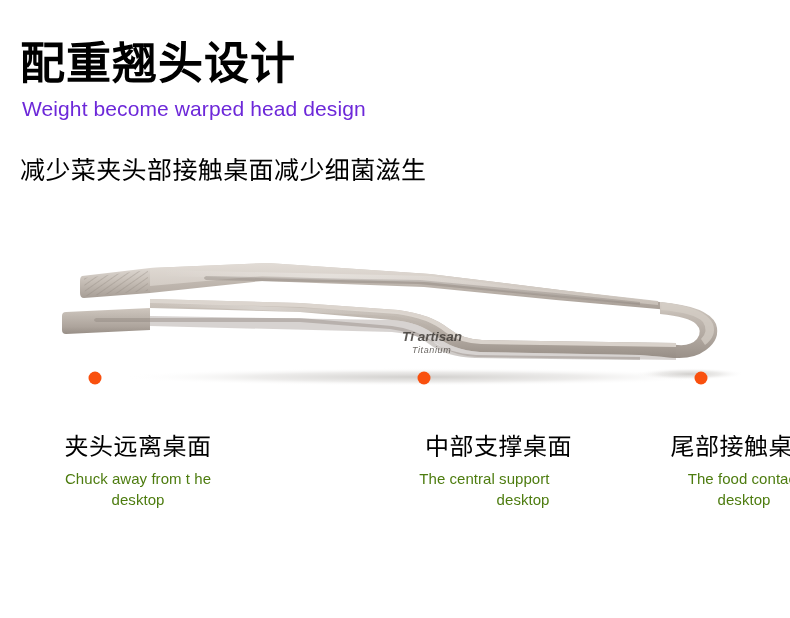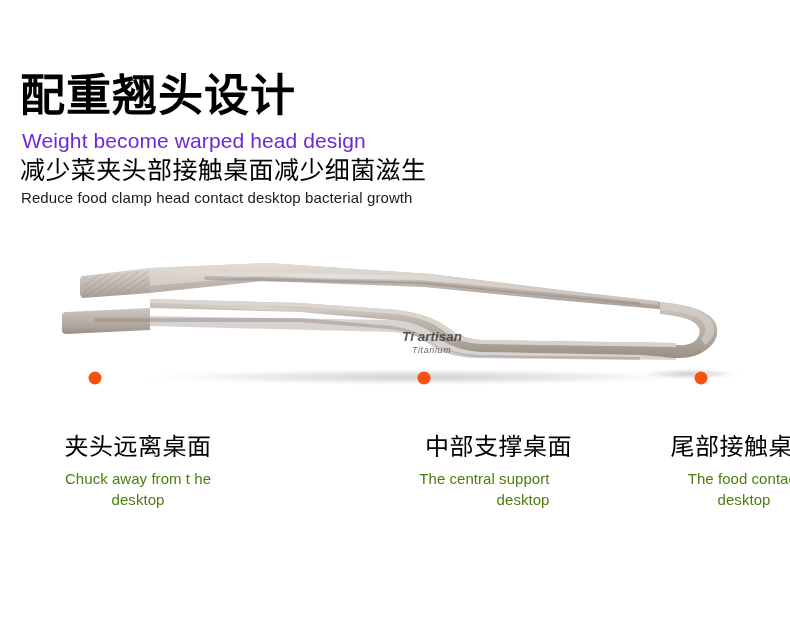--- a/index.html
+++ b/index.html
@@ -23,21 +23,20 @@
     inset: 0;
     background: #ffffff;
   }
 
   
   .headings {
     position: absolute;
     left: 20px;
     top: 38px;
     width: 740px;
-    margin-top: 32px;
   }
   .title-cn {
     font-size: 45px;
     line-height: 52px;
     font-weight: 700;
     letter-spacing: 1px;
     color: #000000;
     margin: 0;
     white-space: nowrap;
   }
@@ -149,21 +148,20 @@
 
 <div class="page">
 
   <div class="headings">
     <h1 class="title-cn">配重翘头设计</h1>
     <p class="title-en">Weight become warped head design</p>
   </div>
 
   <div class="subheadings">
     <p class="sub-cn">减少菜夹头部接触桌面减少细菌滋生</p>
-    <p class="sub-en">Reduce food clamp head contact desktop bacterial growth</p>
   </div>
 
   <div class="product-stage">
     <svg viewBox="0 0 790 150" xmlns="http://www.w3.org/2000/svg" role="img" aria-label="titanium food tongs">
       <defs>
 
         <linearGradient id="gBodyUpper" x1="0" y1="0" x2="0" y2="1">
           <stop offset="0%" stop-color="#d7d0c9"></stop>
           <stop offset="22%" stop-color="#c4bcb4"></stop>
           <stop offset="60%" stop-color="#b2a9a1"></stop>

